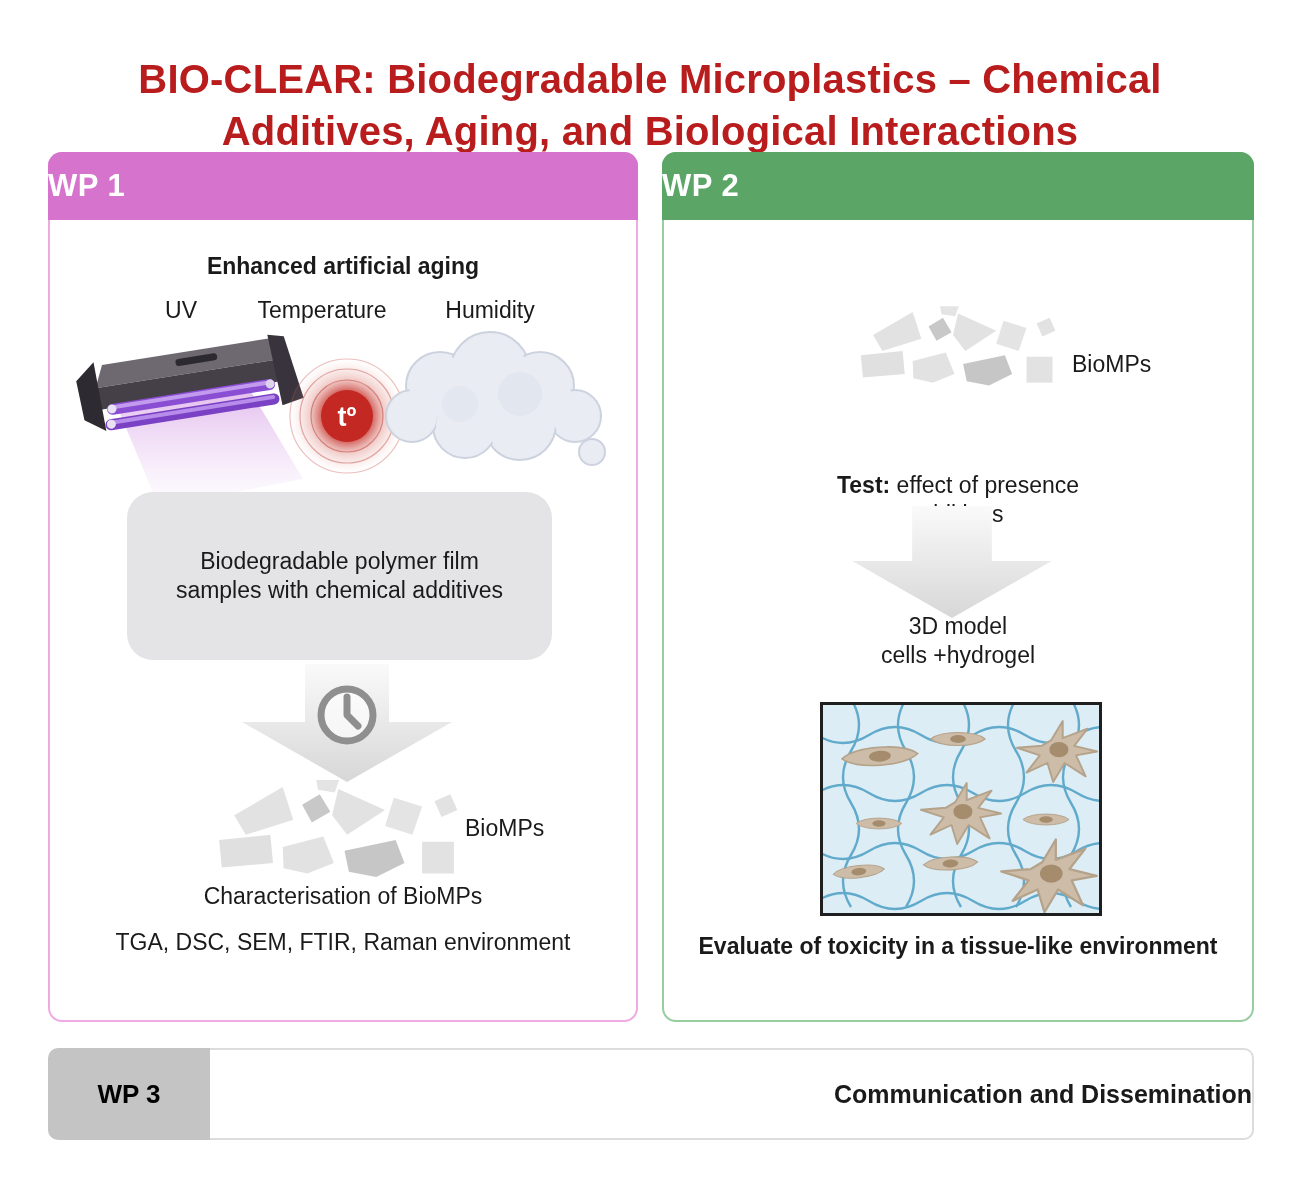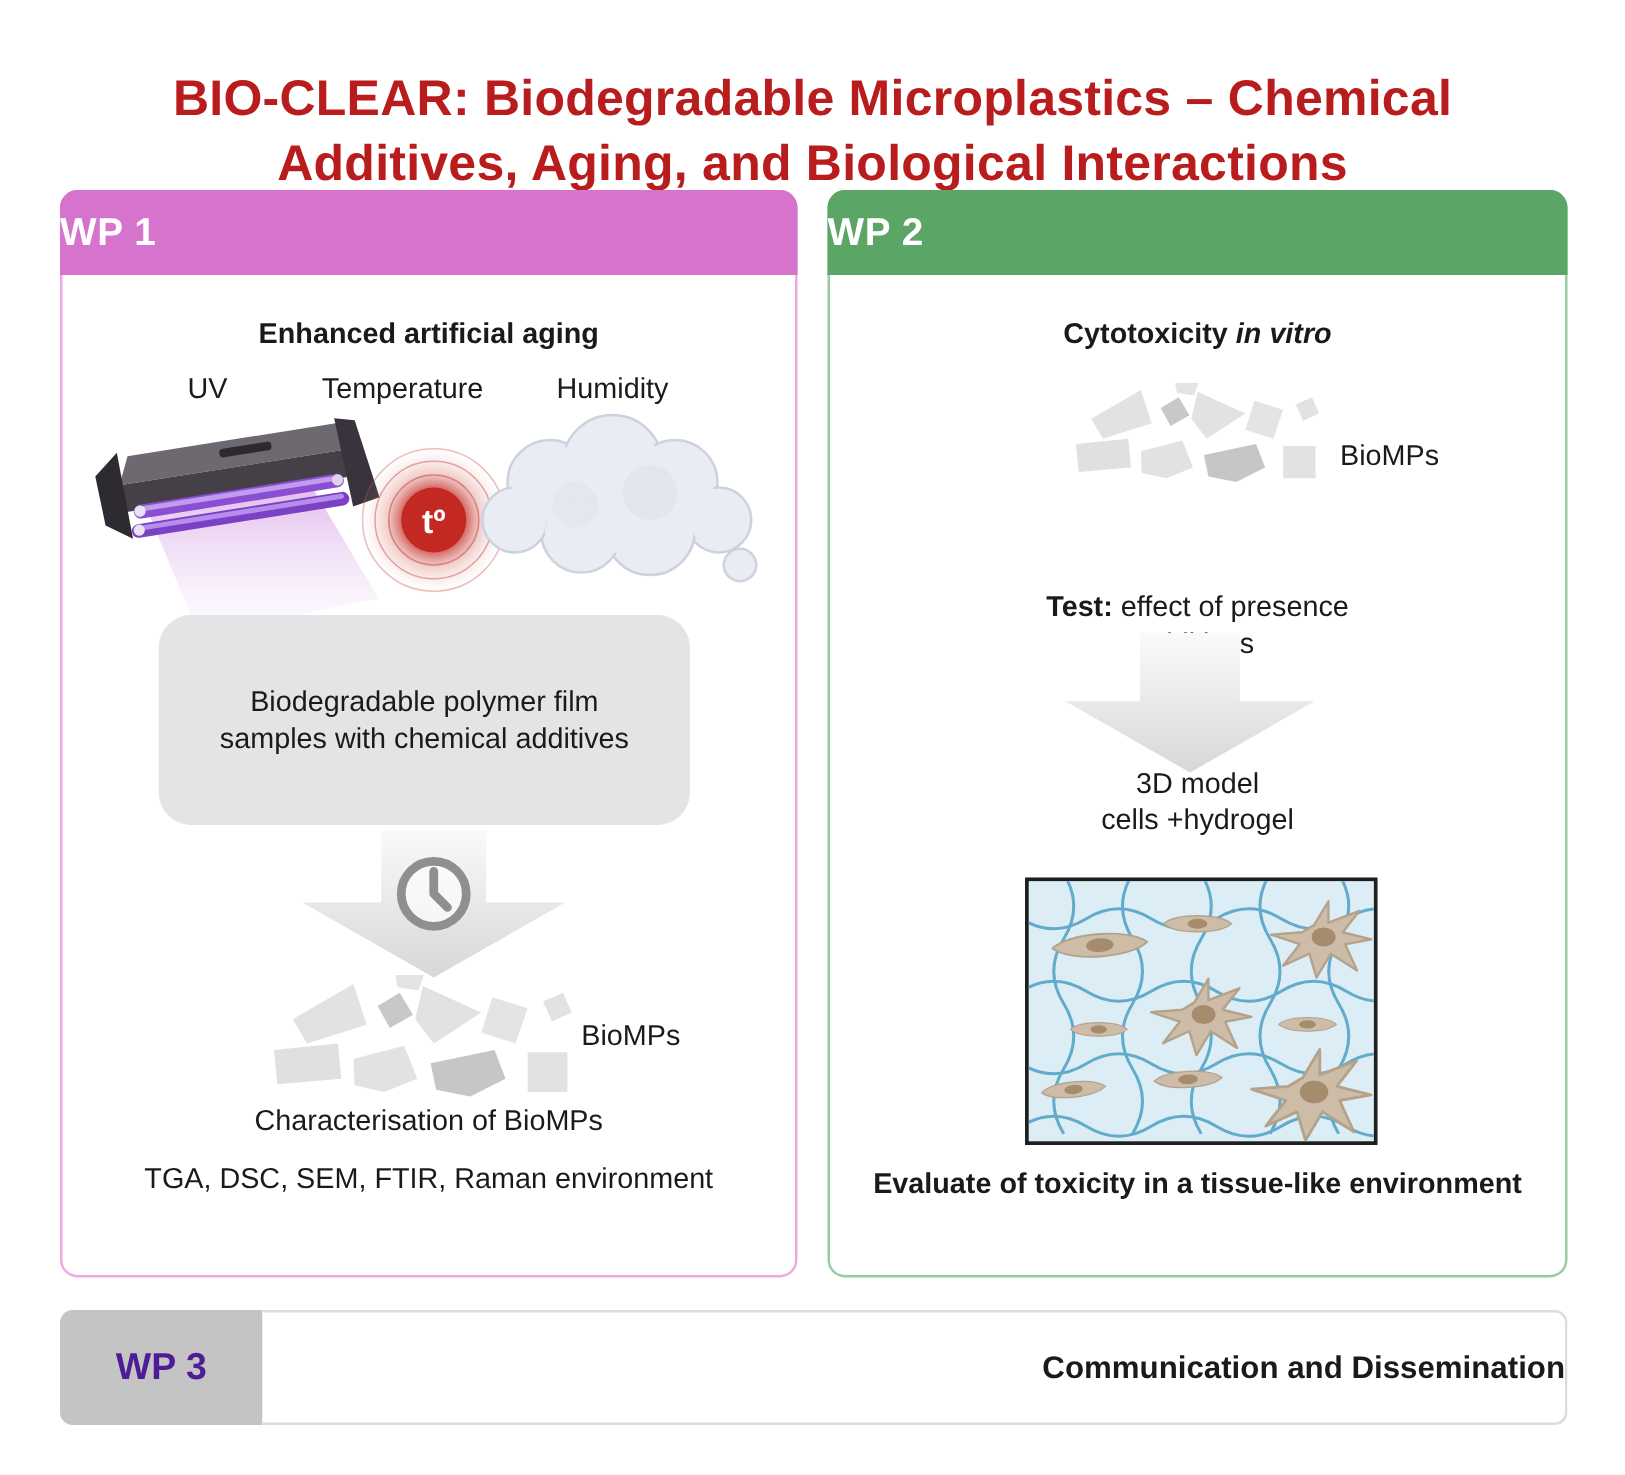--- a/index.html
+++ b/index.html
@@ -27,21 +27,21 @@
   .panel-wp2 .panel-header{background:#5ba567;}
 
   .abs{position:absolute;}
   .t{font-size:23px;line-height:1.25;}
   .center{text-align:center;left:0;width:100%;}
   .semibold{font-weight:600;}
   .bold{font-weight:700;}
 
   .section-title{top:98px;}
   .factor{top:142px;text-align:center;}
-  .factor-uv{left:86px;width:60px;}
+  .factor-uv{left:101px;width:60px;}
   .factor-temp{left:187px;width:170px;}
   .factor-hum{left:375px;width:130px;}
 
   .gray-box{
     left:77px;top:338px;width:425px;height:168px;background:#e4e4e6;
     border-radius:26px;display:flex;align-items:center;justify-content:flex-start;
     box-sizing:border-box;padding:0 48px;text-align:center;
   }
   .biomps-label-1{left:415px;top:660px;width:160px;}
   .characterisation{top:728px;}
@@ -55,21 +55,21 @@
     left:156px;top:548px;width:282px;height:214px;
     border:3px solid #1f1f1f;box-sizing:border-box;background:#dcedf5;
   }
   .evaluate{top:778px;}
   .evaluate .inner{width:540px;margin:0 auto;text-align:center;}
 
   .wp3-bar{position:absolute;left:48px;top:1048px;width:1206px;height:92px;}
   .wp3-label{
     position:absolute;left:0;top:0;width:162px;height:92px;background:#c4c4c4;
     border-radius:10px 0 0 10px;display:flex;align-items:center;justify-content:center;
-    color:#4c1d95;font-size:30px;font-weight:700;
+    color:#000000;font-size:26px;font-weight:700;
   }
   .wp3-content{
     position:absolute;left:162px;right:0;top:0;bottom:0;background:#ffffff;
     border:2px solid #dcdcdc;border-left:none;border-radius:0 10px 10px 0;
     display:flex;align-items:center;justify-content:flex-end;
     font-size:25px;font-weight:700;box-sizing:border-box;
   }
   svg{display:block;}
 </style>
 </head>
@@ -205,23 +205,20 @@
 
   <div class="abs t center characterisation">Characterisation of BioMPs</div>
   <div class="abs t center methods">TGA, DSC, SEM, FTIR, Raman environment</div>
 </section>
 
 <section class="panel panel-wp2">
   <header class="panel-header">
     <span>WP 2</span>
   </header>
 
-  <div class="abs t center section-title semibold">
-    <span>Cytotoxicity </span><i>in vitro</i>
-  </div>
 
   <svg class="abs" style="left:155px;top:152px;" width="245" height="87">
     <use href="#sym-fragments" width="245" height="87"></use>
   </svg>
   <div class="abs t biomps-label-2">BioMPs</div>
 
   <div class="abs t center wp2-test">
     <div class="inner"><span class="bold">Test:</span><span> effect of presence additives</span></div>
   </div>
 

